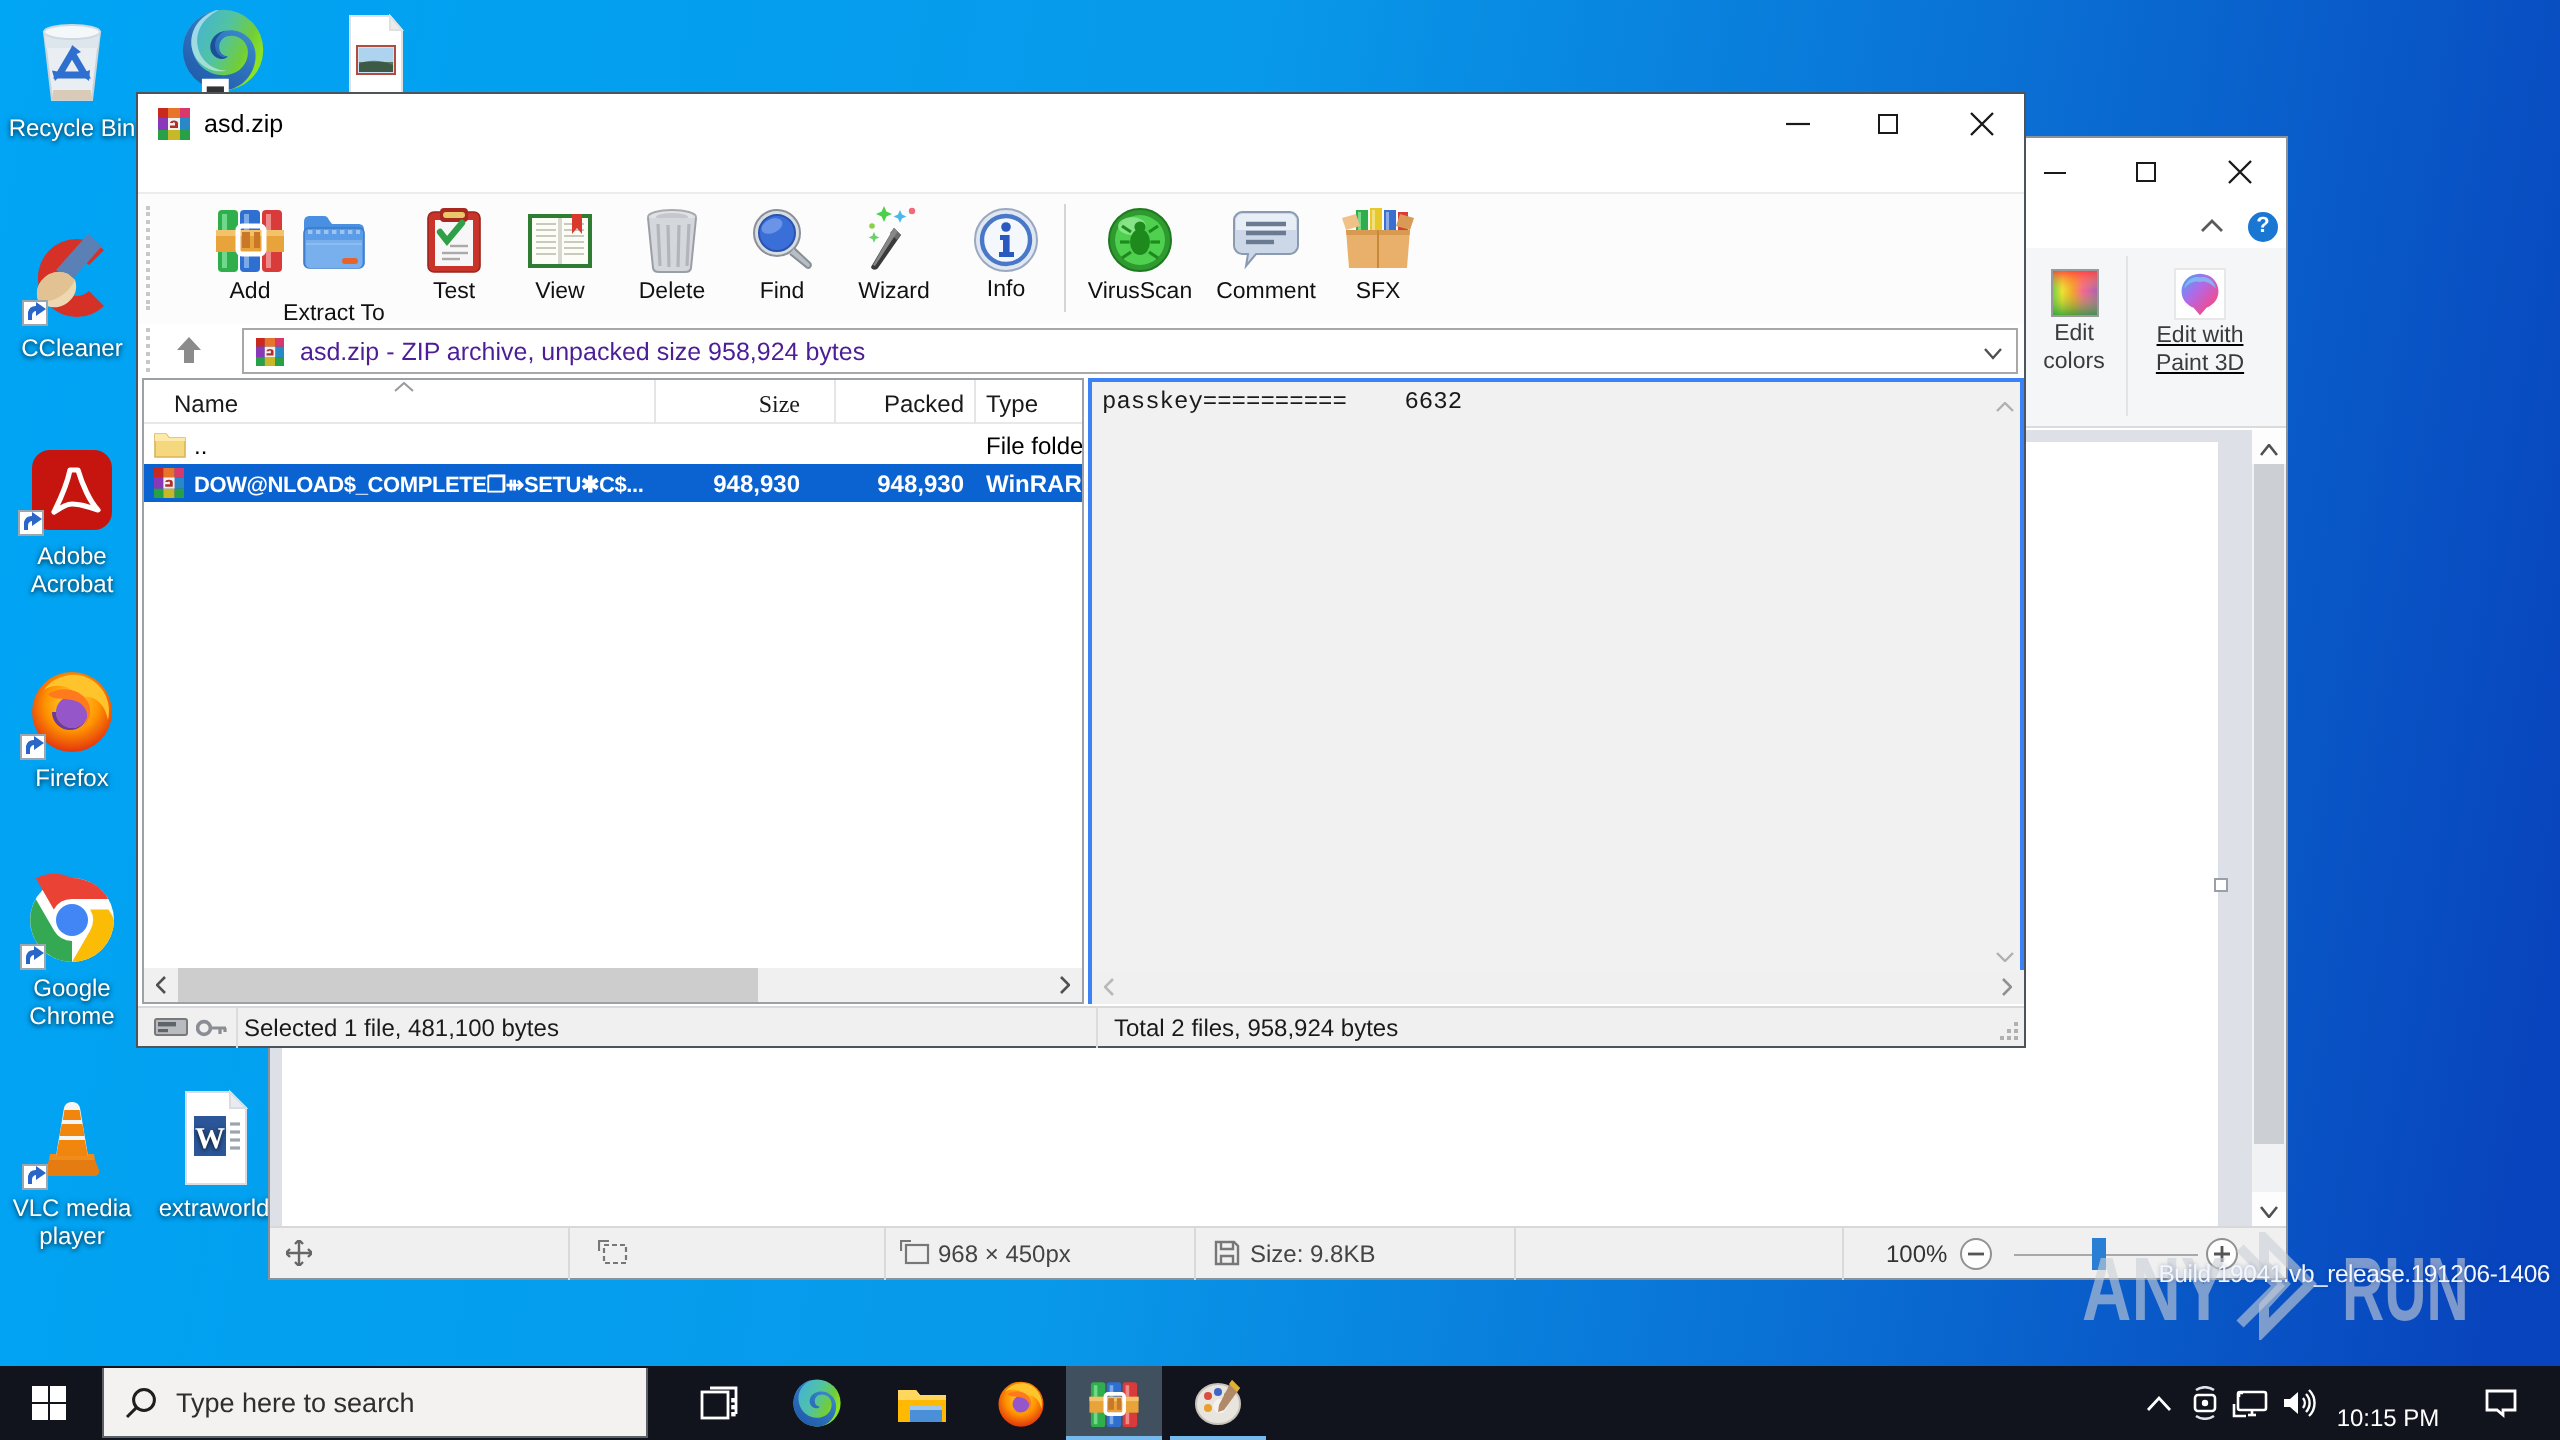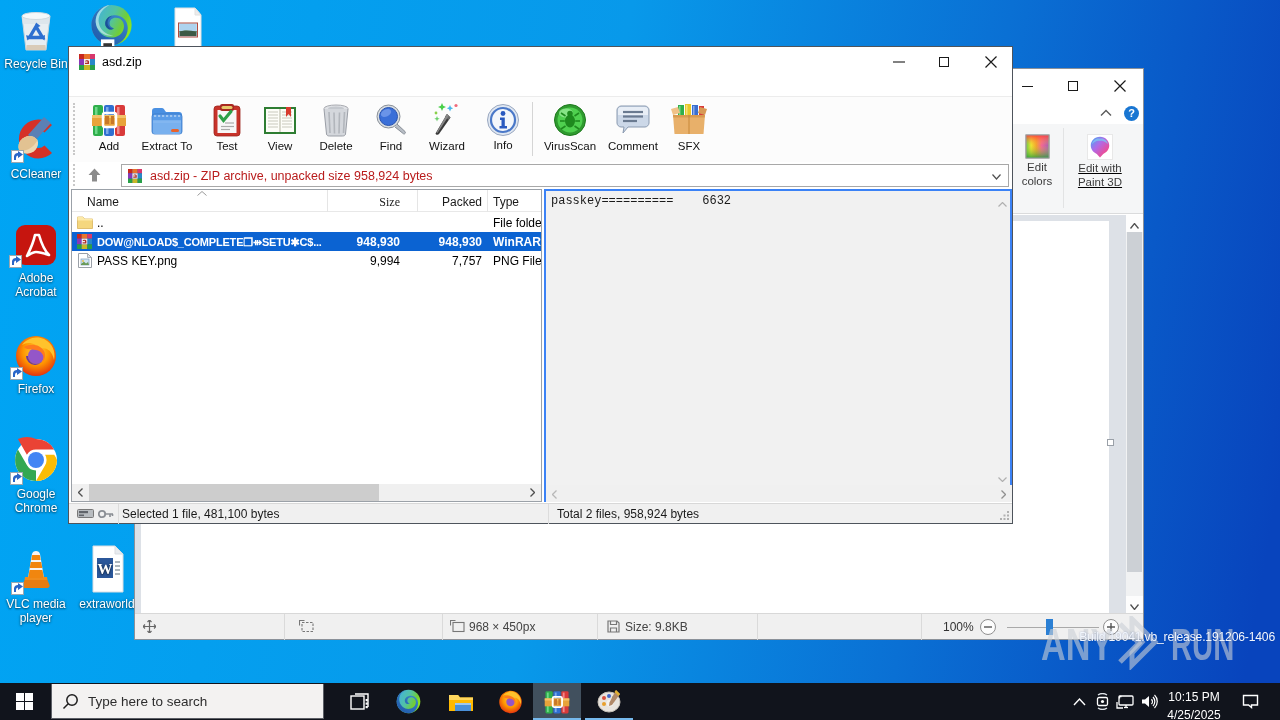--- a/index.html
+++ b/index.html
@@ -17,21 +17,21 @@
   
   .badge { position:absolute; width:13px; height:13px; background:#fff; border:1px solid #9aa7b0; }
   
   #taskbar { position:absolute; left:0; top:683px; width:1280px; height:37px; background:#11141c; }
   #searchbox { position:absolute; left:51px; top:1px; width:273px; height:35px; background:#f3f2f1; border:1px solid #5c5f66; border-top:none; display:flex; align-items:center; }
   #searchbox .mag { margin-left:10px; }
   #searchbox .stext { margin-left:9px; color:#2e2e2e; font-size:13.5px; }
   .tbtn { position:absolute; top:0; height:37px; width:48px; display:flex; align-items:center; justify-content:center; }
   .underline { position:absolute; height:2px; background:#76b9ed; bottom:0; }
   .trayico { position:absolute; top:0; height:37px; display:flex; align-items:center; justify-content:center; }
-  #clock { position:absolute; right:47px; top:0; width:78px; height:37px; color:#fff; font-size:12px; text-align:center; line-height:1.5; padding-top:5px; }
+  #clock { position:absolute; right:47px; top:0; width:78px; height:37px; color:#fff; font-size:12px; text-align:center; line-height:1.5; padding-top:17px; }
   
   #wm { position:absolute; left:1040px; top:616px; width:200px; height:54px; z-index:60; pointer-events:none; }
   #testmode { position:absolute; right:5px; top:629px; width:420px; text-align:right; color:#f2f6fd; font-size:13px; line-height:16.5px; z-index:61; text-shadow:0 0 2px rgba(0,40,120,.35); }
 </style>
 </head>
 <body>
 <div id="stage">
   <div id="desktop"></div>
 
   <div class="dicon" style="left:-2px; top:8px;">
@@ -348,21 +348,21 @@
           <path d="M0.5 0.5 L11.5 11.5 M11.5 0.5 L0.5 11.5" stroke="#1a1a1a" stroke-width="1.2"></path>
         </svg>
       </div>
 
 
     <div class="abs" style="left:0; top:49px; width:100%; height:66px; background:#fcfcfc; border-top:1px solid #ececec;">
       <div class="abs" style="left:4px; top:6px; width:2px; height:52px; border-left:2px dotted #c8c8c8;"></div>
       <div class="abs" style="left:463px; top:5px; width:1px; height:54px; background:#d5d5d5;"></div>
       <div id="tb-icons" style="position:absolute; left:0; top:0; width:100%; height:66px; font-size:11.5px; color:#111;">
 
-        <div class="abs" style="left:12px; top:6px; width:56px; text-align:center;">
+        <div class="abs" style="left:28px; top:6px; width:56px; text-align:center;">
           <svg width="36" height="34" viewBox="0 0 36 34" style="margin:0 auto; display:block;">
             <rect x="2" y="2" width="10" height="31" rx="2" fill="#2faf4b"></rect>
               <rect x="4" y="4" width="2.5" height="27" fill="#6fd88a"></rect>
             <rect x="13" y="2" width="10" height="31" rx="2" fill="#2f6fd0"></rect>
               <rect x="15" y="4" width="2.5" height="27" fill="#7aaae8"></rect>
             <rect x="24" y="2" width="10" height="31" rx="2" fill="#d93a3a"></rect>
               <rect x="26" y="4" width="2.5" height="27" fill="#ef8a8a"></rect>
             <rect x="1" y="12" width="34" height="11" fill="#e8a33a"></rect>
             <rect x="1" y="12" width="34" height="3" fill="#f2c36a"></rect>
             <rect x="12" y="10" width="13" height="14" rx="2" fill="none" stroke="#fff" stroke-width="2.5"></rect>
@@ -375,21 +375,21 @@
         <div class="abs" style="left:70px; top:6px; width:56px; text-align:center;">
           <svg width="36" height="34" viewBox="0 0 36 34" style="margin:0 auto; display:block;">
             <path d="M3 8 C3 6 4 5 6 5 L13 5 C14.5 5 15 6 15.5 7 L17 9 L30 9 C32 9 33 10 33 12 L33 13 L3 13 Z" fill="#4a90e2"></path>
             <rect x="3" y="11" width="30" height="20" rx="2.5" fill="#5a9ce8"></rect>
             <rect x="3" y="11" width="30" height="20" rx="2.5" fill="none" stroke="#3a7ac8" stroke-width="0.8"></rect>
             <path d="M5 13 L31 13" stroke="#9cc4f0" stroke-width="2" stroke-dasharray="2.2 1.8"></path>
             <path d="M4 17 L32 17 L32 29 C32 30 31.5 31 30 31 L6 31 C4.5 31 4 30 4 29 Z" fill="#78b0ee"></path>
             <path d="M4 19 L32 19" stroke="#8cbcf2" stroke-width="1"></path>
             <rect x="22" y="26" width="8" height="3" rx="1.5" fill="#e8622c"></rect>
           </svg>
-          <div style="margin-top:3px;">Extract To</div>
+          <div style="margin-top:14px;">Extract To</div>
         </div>
 
         <div class="abs" style="left:130px; top:6px; width:56px; text-align:center;">
           <svg width="32" height="34" viewBox="0 0 32 34" style="margin:0 auto; display:block;">
             <rect x="3" y="3" width="26" height="30" rx="3" fill="#c8332a"></rect>
             <rect x="3" y="3" width="26" height="30" rx="3" fill="none" stroke="#9c241c" stroke-width="0.8"></rect>
             <rect x="6.5" y="7" width="19" height="23" fill="#f7f7f7"></rect>
             <rect x="9" y="1" width="14" height="7" rx="2" fill="#a82820"></rect>
             <rect x="10.5" y="3" width="11" height="3" rx="1.5" fill="#e8c86a"></rect>
             <path d="M9 13 L12.5 17.5 L20 8.5" fill="none" stroke="#2fa048" stroke-width="3.2" stroke-linecap="round"></path>
@@ -541,21 +541,21 @@
             <rect x="5" y="0" width="6" height="5" fill="#e8742c"></rect>
             <rect x="11" y="0" width="5" height="5" fill="#d8386c"></rect>
           <rect x="0" y="5" width="5" height="6" fill="#8838b8"></rect>
             <rect x="11" y="5" width="5" height="6" fill="#2888c8"></rect>
           <rect x="0" y="11" width="5" height="5" fill="#28a048"></rect>
             <rect x="5" y="11" width="6" height="5" fill="#c8b828"></rect>
             <rect x="11" y="11" width="5" height="5" fill="#28a048"></rect>
           <rect x="5" y="5" width="6" height="6" fill="#f0f0f0"></rect>
           <path d="M6 10 L10 10 L10 7.5 C10 5.8 6 5.8 6 7.5 L7.5 7.5 C7.5 7 8.5 7 8.5 7.8 L8.5 8.7 L6 8.7 Z" fill="#b03028"></path>
         </svg>
-        <div class="abs" style="left:28px; top:4px; font-size:12.5px; color:#b91c1c;">asd.zip - ZIP archive, unpacked size 958,924 bytes</div>
+        <div class="abs" style="left:28px; top:4px; font-size:12.5px; color:#4c1d95;">asd.zip - ZIP archive, unpacked size 958,924 bytes</div>
         <svg class="abs" width="9" height="6" viewBox="0 0 9 6" style="right:7px; top:9px;">
             <path d="M0.5 0.5 L4.5 5 L8.5 0.5" fill="none" stroke="#505050" stroke-width="1.2"></path>
           </svg>
       </div>
     </div>
 
     <div class="abs" style="left:2px; top:142px; width:471px; height:313px; background:#fff; border:1px solid #9ba1a8; font-size:12px; color:#000; overflow:hidden; white-space:nowrap;">
 
       <div class="abs" style="left:0; top:0; width:469px; height:22px; background:#fff; border-bottom:1px solid #e8e8e8;">
         <div class="abs" style="left:15px; top:5px; color:#1a1a1a;">Name</div>
@@ -592,33 +592,20 @@
             <rect x="11" y="11" width="5" height="5" fill="#28a048"></rect>
           <rect x="5" y="5" width="6" height="6" fill="#f0f0f0"></rect>
           <path d="M6 10 L10 10 L10 7.5 C10 5.8 6 5.8 6 7.5 L7.5 7.5 C7.5 7 8.5 7 8.5 7.8 L8.5 8.7 L6 8.7 Z" fill="#b03028"></path>
         </svg>
         <div class="abs" style="left:25px; top:4px; font-size:11px; letter-spacing:-0.2px; white-space:pre;">DOW@NLOAD$_COMPLETE❒⇻SETU✱C$...</div>
         <div class="abs" style="left:246px; top:3px; width:82px; text-align:right; font-weight:bold;">948,930</div>
         <div class="abs" style="left:330px; top:3px; width:80px; text-align:right; font-weight:bold;">948,930</div>
         <div class="abs" style="left:421px; top:3px;">WinRAR</div>
       </div>
 
-      <div class="abs" style="left:0; top:61px; width:469px; height:19px;">
-        <svg class="abs" width="14" height="15" viewBox="0 0 14 15" style="left:6px; top:2px;">
-            <path d="M0.5 0.5 L9.5 0.5 L13.5 4.5 L13.5 14.5 L0.5 14.5 Z" fill="#fff" stroke="#9aa0a8" stroke-width="1"></path>
-            <path d="M9.5 0.5 L9.5 4.5 L13.5 4.5 Z" fill="#e0e4e8" stroke="#9aa0a8" stroke-width="0.8"></path>
-            <rect x="3" y="6" width="8" height="6" fill="#cfe3f2" stroke="#8aa8c2" stroke-width="0.8"></rect>
-            <circle cx="5" cy="8" r="1" fill="#e8c04a"></circle>
-            <path d="M3 11 L6 8.8 L8 10.5 L10 9 L11 12 L3 12 Z" fill="#6a9a58"></path>
-          </svg>
-        <div class="abs" style="left:25px; top:3px;">PASS KEY.png</div>
-        <div class="abs" style="left:246px; top:3px; width:82px; text-align:right;">9,994</div>
-        <div class="abs" style="left:330px; top:3px; width:80px; text-align:right;">7,757</div>
-        <div class="abs" style="left:421px; top:3px;">PNG File</div>
-      </div>
 
       <div class="abs" style="left:0; top:294px; width:469px; height:17px; background:#f0f0f0;">
         <div class="abs" style="left:0; top:0; width:17px; height:17px; text-align:center;"><svg width="5" height="9" viewBox="0 0 5 9" style="margin-top:4px;">
               <path d="M4.5 0.5 L0.5 4.5 L4.5 8.5" fill="none" stroke="#505050" stroke-width="1.3"></path>
             </svg></div>
         <div class="abs" style="left:17px; top:0; width:290px; height:17px; background:#cdcdcd;"></div>
         <div class="abs" style="right:0; top:0; width:17px; height:17px; text-align:center;"><svg width="5" height="9" viewBox="0 0 5 9" style="margin-top:4px;">
               <path d="M0.5 0.5 L4.5 4.5 L0.5 8.5" fill="none" stroke="#505050" stroke-width="1.3"></path>
             </svg></div>
       </div>

